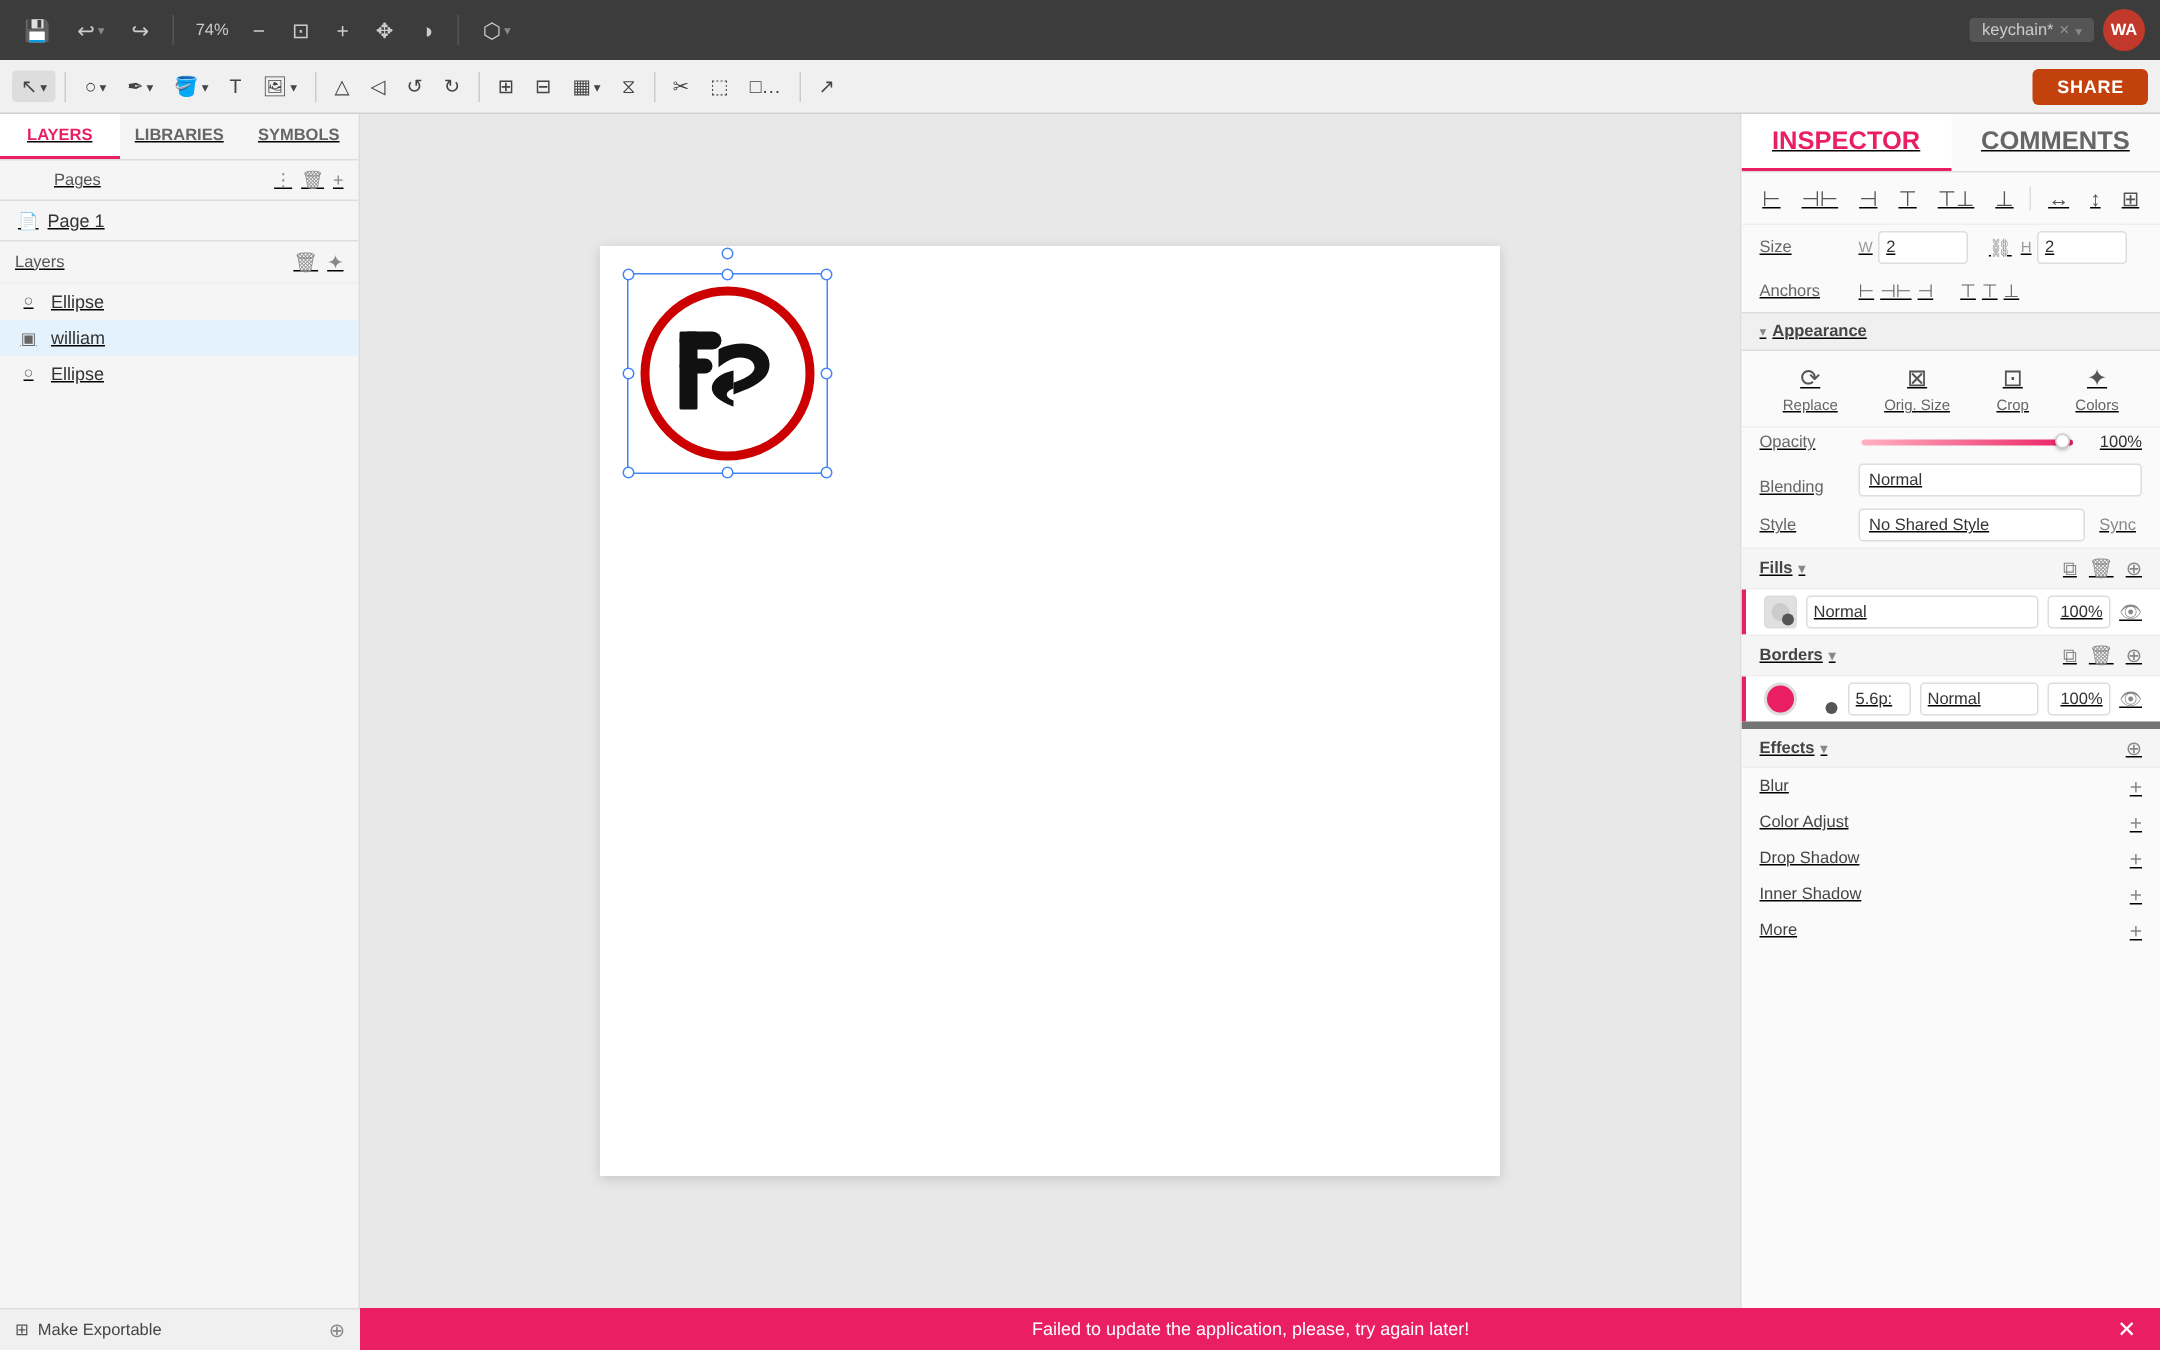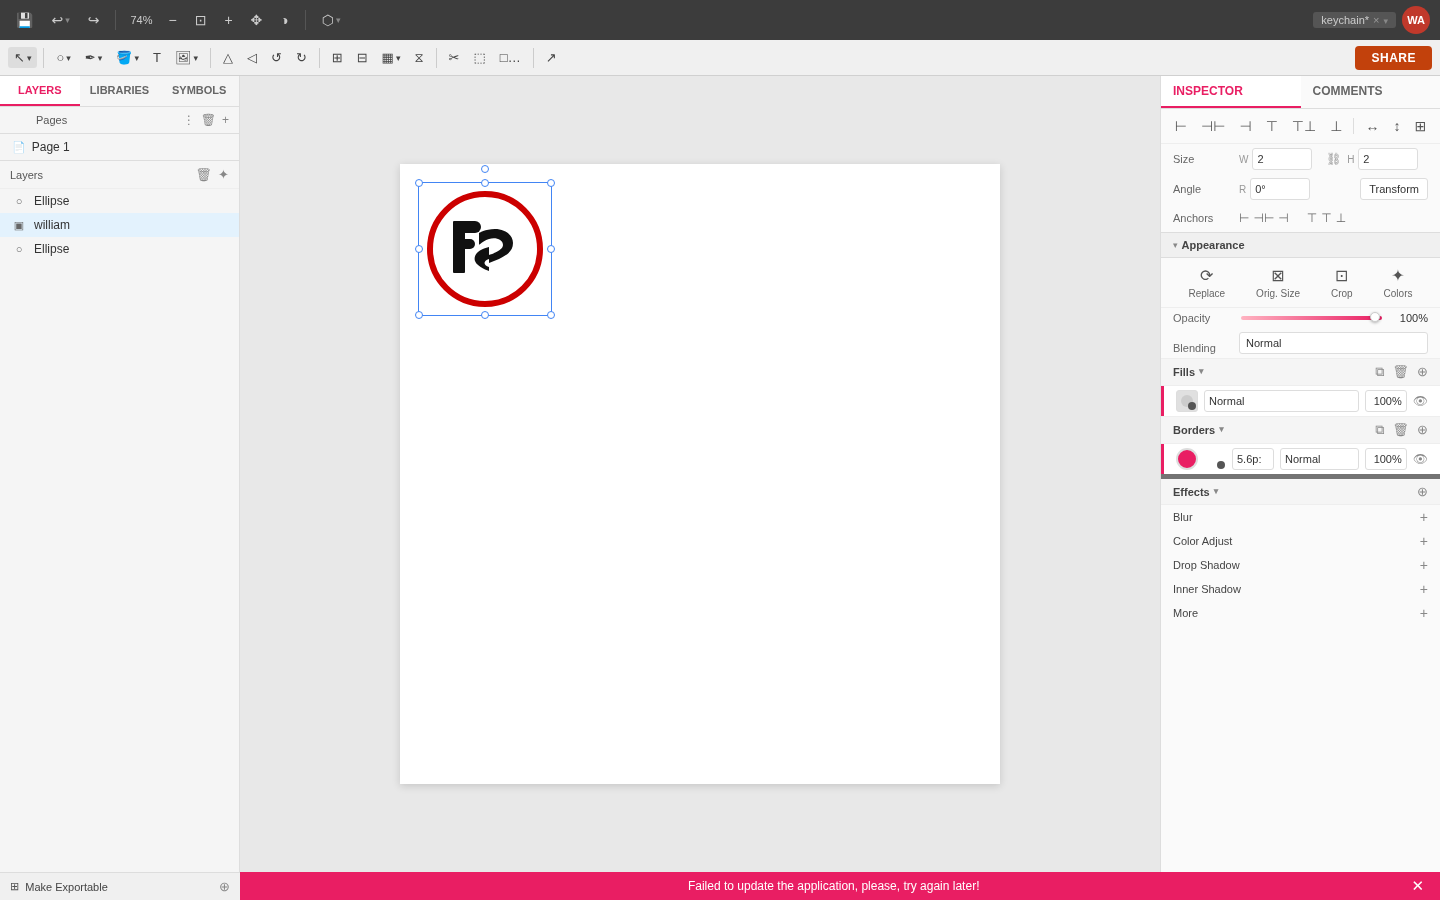--- a/index.html
+++ b/index.html
@@ -16,21 +16,21 @@
     .zoom-label { color: #ccc; font-size: 11px; padding: 2px 4px; }
 
     
     .toolbar { height: 36px; background: #f0f0f0; border-bottom: 1px solid #d0d0d0; display: flex; align-items: center; padding: 0 8px; gap: 2px; flex-shrink: 0; }
     .tb-btn { padding: 3px 6px; border-radius: 3px; cursor: pointer; color: #444; font-size: 13px; display: flex; align-items: center; gap: 2px; border: none; background: transparent; }
     .tb-btn.active { background: #ddd; }
     .tb-sep { width: 1px; height: 20px; background: #ccc; margin: 0 4px; }
     .share-btn { margin-left: auto; background: #c2410c; color: white; border: none; padding: 5px 16px; border-radius: 4px; font-size: 12px; font-weight: 600; cursor: pointer; letter-spacing: 0.5px; }
 
     
-    .main { display: flex; flex: 1; overflow: hidden; }
+    .main { display: flex; flex: 1; overflow: hidden; text-decoration: underline; }
 
     
     .left-panel { width: 240px; background: #f5f5f5; border-right: 1px solid #ddd; display: flex; flex-direction: column; flex-shrink: 0; }
     .left-tabs { display: flex; border-bottom: 1px solid #ddd; }
     .left-tab { flex: 1; padding: 8px 0; text-align: center; font-size: 11px; font-weight: 600; color: #666; cursor: pointer; border-bottom: 2px solid transparent; }
     .left-tab.active { color: #e91e63; border-bottom: 2px solid #e91e63; background: white; }
     .pages-row { display: flex; align-items: center; padding: 6px 10px; border-bottom: 1px solid #ddd; }
     .pages-label { font-size: 11px; color: #555; font-weight: 500; flex: 1; padding-left: 26px; }
     .pages-icons { display: flex; gap: 6px; color: #888; }
     .page-item { display: flex; align-items: center; padding: 6px 12px; gap: 6px; cursor: pointer; }
@@ -56,21 +56,21 @@
     .sel-handle.ml { top: 50%; left: -4px; transform: translateY(-50%); border-radius: 50%; }
     .sel-handle.mr { top: 50%; right: -4px; transform: translateY(-50%); border-radius: 50%; }
     .sel-handle.bl { bottom: -4px; left: -4px; }
     .sel-handle.bc { bottom: -4px; left: 50%; transform: translateX(-50%); border-radius: 50%; }
     .sel-handle.br { bottom: -4px; right: -4px; }
     .rotate-handle { position: absolute; top: -18px; left: 50%; transform: translateX(-50%); width: 8px; height: 8px; background: white; border: 1.5px solid #4285f4; border-radius: 50%; }
 
     
     .right-panel { width: 280px; background: #fafafa; border-left: 1px solid #ddd; display: flex; flex-direction: column; flex-shrink: 0; overflow-y: auto; }
     .inspector-tabs { display: flex; border-bottom: 1px solid #ddd; }
-    .inspector-tab { flex: 1; padding: 8px 12px; text-align: left; font-size: 12px; font-weight: 600; color: #666; cursor: pointer; }
+    .inspector-tab { flex: 1; padding: 8px 12px; text-align: center; font-size: 17px; font-weight: 600; color: #666; cursor: pointer; }
     .inspector-tab.active { color: #e91e63; border-bottom: 2px solid #e91e63; background: white; }
     .align-row { display: flex; align-items: center; justify-content: center; padding: 6px 10px; border-bottom: 1px solid #eee; gap: 8px; }
     .align-btn { color: #555; font-size: 14px; cursor: pointer; padding: 3px; border-radius: 3px; }
     .align-sep { width: 1px; height: 16px; background: #ddd; }
 
     .prop-row { display: flex; align-items: center; padding: 4px 12px; gap: 6px; min-height: 28px; }
     .prop-label { font-size: 11px; color: #666; width: 60px; flex-shrink: 0; }
     .prop-input-sm { border: 1px solid #ddd; border-radius: 3px; padding: 2px 4px; font-size: 11px; color: #333; background: white; width: 60px; height: 22px; }
     .prop-coord { display: flex; align-items: center; gap: 4px; flex: 1; }
     .coord-label { font-size: 10px; color: #999; }
@@ -93,21 +93,21 @@
     .opacity-value { font-size: 11px; color: #333; width: 38px; text-align: right; }
 
     .blending-row { display: flex; align-items: flex-end; padding: 4px 12px; gap: 6px; }
     .blend-select { flex: 1; border: 1px solid #ddd; border-radius: 3px; padding: 2px 6px; font-size: 11px; color: #333; background: white; height: 22px; }
     .style-row { display: flex; align-items: center; padding: 4px 12px; gap: 6px; }
     .style-select { flex: 1; border: 1px solid #ddd; border-radius: 3px; padding: 2px 6px; font-size: 11px; color: #333; background: white; height: 22px; }
     .sync-btn { font-size: 11px; color: #888; cursor: pointer; padding: 2px 4px; }
 
     .fills-section { border-top: 1px solid #eee; }
     .fills-header { display: flex; align-items: center; padding: 5px 12px; background: #f5f5f5; border-bottom: 1px solid #eee; }
-    .fills-title { font-size: 11px; font-weight: 600; color: #444; display: flex; align-items: flex-start; gap: 4px; flex: 1; }
+    .fills-title { font-size: 11px; font-weight: 600; color: #444; display: flex; align-items: center; gap: 4px; flex: 1; }
     .fills-actions { display: flex; gap: 8px; color: #888; font-size: 13px; }
     .fill-item { display: flex; align-items: center; padding: 4px 12px; gap: 6px; border-left: 3px solid #e91e63; background: #fff; }
     .fill-color-preview { width: 22px; height: 22px; border-radius: 3px; border: 1px solid #ddd; background: #e0e0e0; display: flex; align-items: center; justify-content: center; cursor: pointer; position: relative; overflow: hidden; }
     .fill-mode { flex: 1; border: 1px solid #ddd; border-radius: 3px; padding: 2px 4px; font-size: 11px; color: #333; background: white; height: 22px; }
     .fill-opacity { width: 42px; border: 1px solid #ddd; border-radius: 3px; padding: 2px 4px; font-size: 11px; color: #333; background: white; height: 22px; text-align: right; }
     .fill-eye { color: #888; font-size: 12px; cursor: pointer; }
 
     .borders-section { border-top: 1px solid #eee; }
     .border-item { display: flex; align-items: center; padding: 4px 12px; gap: 6px; border-left: 3px solid #e91e63; background: #fff; }
     .border-color-preview { width: 22px; height: 22px; border-radius: 50%; border: 2px solid #ddd; background: #e91e63; cursor: pointer; position: relative; }
@@ -274,28 +274,20 @@
         <span class="coord-label">W</span>
         <input class="prop-input-sm" type="text" value="2" style="">
       </div>
       <span class="link-icon">⛓</span>
       <div class="prop-coord">
         <span class="coord-label">H</span>
         <input class="prop-input-sm" type="text" value="2" style="">
       </div>
     </div>
 
-    <div class="prop-row">
-      <span class="prop-label">Angle</span>
-      <div class="prop-coord">
-        <span class="coord-label">R</span>
-        <input class="prop-input-sm" type="text" value="0°" style="">
-      </div>
-      <button class="transform-btn">Transform</button>
-    </div>
 
     <div class="prop-row">
       <span class="prop-label">Anchors</span>
       <div style="display:flex;gap:4px;align-items:center">
         <span style="cursor:pointer;font-size:12px;color:#666">⊢</span>
         <span style="cursor:pointer;font-size:12px;color:#666">⊣⊢</span>
         <span style="cursor:pointer;font-size:12px;color:#666">⊣</span>
         <span style="width:10px"></span>
         <span style="cursor:pointer;font-size:12px;color:#666">⊤</span>
         <span style="cursor:pointer;font-size:12px;color:#666">⊤</span>
@@ -336,20 +328,27 @@
       <span class="opacity-value">100%</span>
     </div>
 
     <div class="blending-row">
       <span class="prop-label">Blending</span>
       <select class="blend-select">
         <option>Normal</option>
       </select>
     </div>
 
+    <div class="style-row">
+      <span class="prop-label">Style</span>
+      <select class="style-select">
+        <option>No Shared Style</option>
+      </select>
+      <span class="sync-btn">Sync</span>
+    </div>
 
     <div class="fills-section">
       <div class="fills-header">
         <span class="fills-title">
           <span>Fills</span>
           <span style="font-size:9px;color:#888;cursor:pointer">▾</span>
         </span>
         <div class="fills-actions">
           <span style="cursor:pointer">⧉</span>
           <span style="cursor:pointer">🗑</span>

